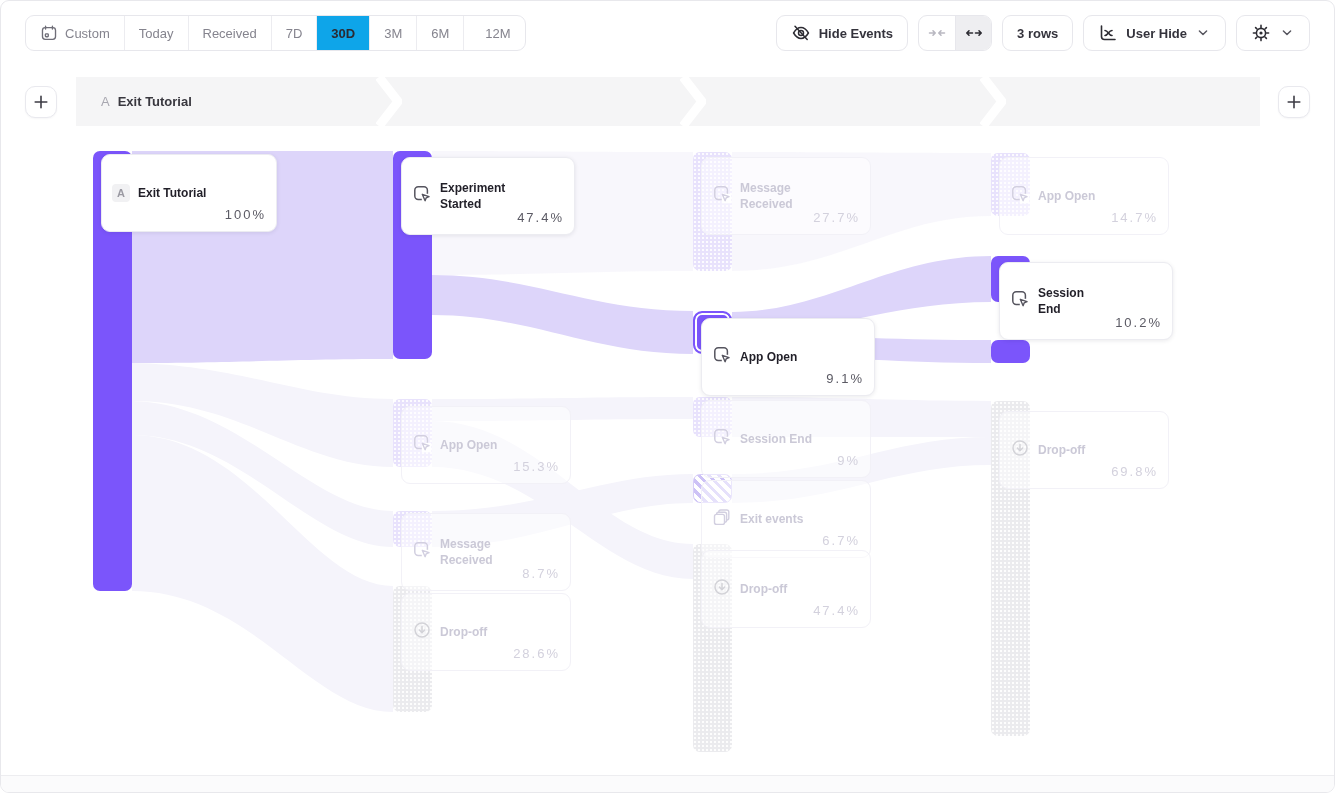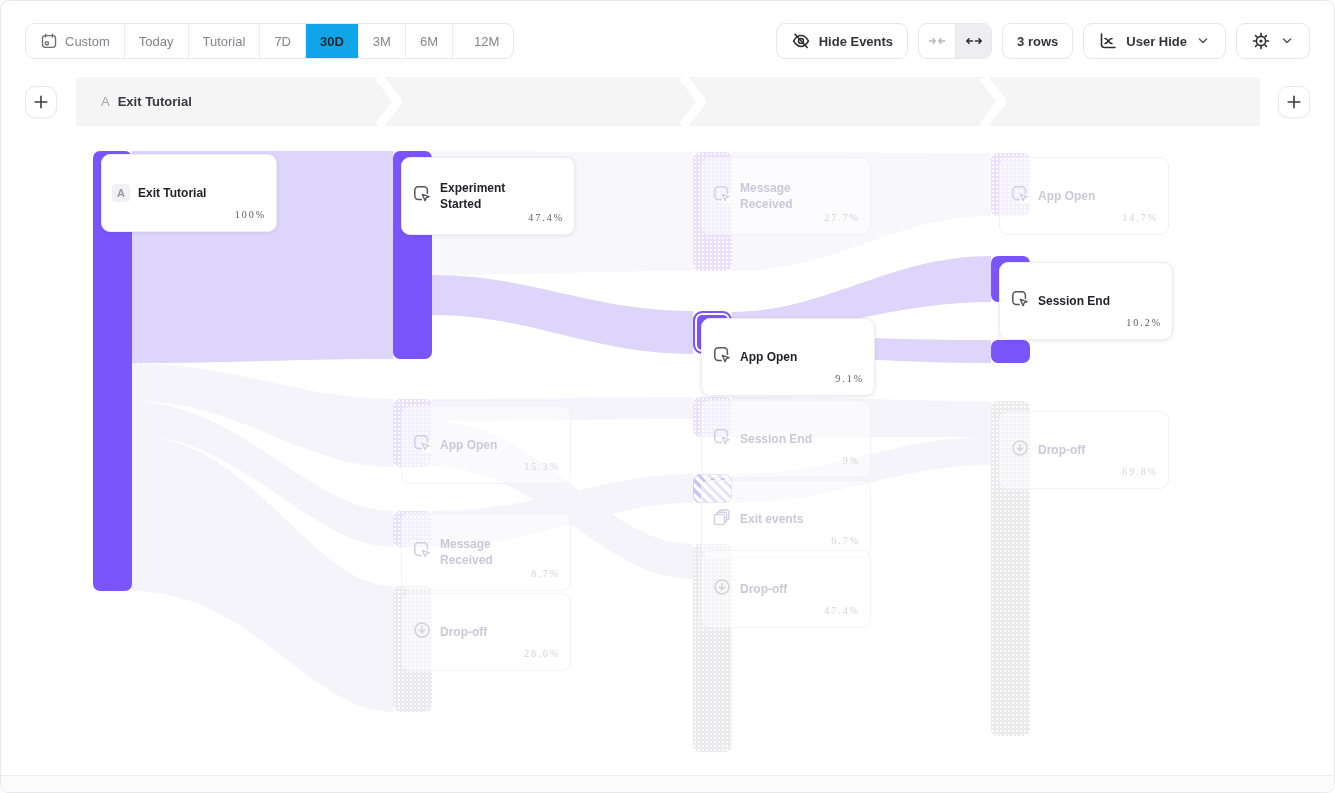--- a/index.html
+++ b/index.html
@@ -2,21 +2,21 @@
 <html><head>
 <meta charset="utf-8">
 <title>User Flows</title>
 <style>
   * { margin:0; padding:0; box-sizing:border-box; }
   body { background:#fff; font-family:"Liberation Sans","DejaVu Sans",sans-serif; }
   .page { position:relative; width:1335px; height:793px; background:#fff;
           border:1px solid #e8e8ec; border-radius:9px; overflow:hidden; }
 
   
-  .toolbar { position:absolute; top:22px; left:24px; right:24px; height:36px;
+  .toolbar { position:absolute; top:14px; left:24px; right:24px; height:36px;
              display:flex; justify-content:space-between; align-items:center; }
   .date-ctrl { display:flex; align-items:stretch; height:36px; border:1px solid #e7e7ec;
                border-radius:9px; background:#fff; overflow:hidden; }
   .date-seg { display:flex; align-items:center; gap:7px; padding:0 14px; font-size:13px;
               font-weight:500; color:#85848e; border-right:1px solid #ececf0; cursor:pointer; white-space:nowrap; }
   .date-seg:last-child { border-right:none;margin-left:7px; }
   .date-seg.selected { background:#0ea5e9; color:#2b2a32; font-weight:700; }
   .tb-right { display:flex; align-items:center; gap:10px; }
   .btn { display:flex; align-items:center; gap:8px; height:36px; padding:0 14px;
          border:1px solid #e7e7ec; border-radius:9px; background:#fff; font-size:13px;
@@ -56,21 +56,21 @@
               background-image:radial-gradient(rgba(255,255,255,.9) 1px, transparent 1.3px);
               background-size:4px 4px; }
   .node.hatched { background:repeating-linear-gradient(45deg,#cdc2f6 0 3px,#ffffff 3px 7px);
                   border:1px solid #d7cef8; }
 
   .card { position:absolute; display:flex; align-items:center; gap:8px; padding:8px 10px;
           background:#fff; border:1px solid #ececf1; border-radius:9px;
           box-shadow:0 1px 4px rgba(20,20,40,.09); z-index:4; cursor:pointer; }
   .card.top { align-items:center; }
   .card .label { font-weight:700; font-size:12px; line-height:16px; color:#211f28; }
-  .card .value { margin-left:auto; font-family:Liberation Serif, serif; font-size:10px;
+  .card .value { margin-left:auto; font-family:Liberation Sans, sans-serif; font-size:13px;
                  line-height:16px; letter-spacing:2px; color:#5b5a64; white-space:nowrap;margin-top:44px; }
   .card .evt { color:#55545e; flex:0 0 auto; }
   .card.dim { background:rgba(255,255,255,.5); border-color:#f2f1f7; box-shadow:none; }
   .card.dim .label { color:#cbc9d7; }
   .card.dim .value { color:#d3d1dd; }
   .card.dim .evt { color:#d2cfe0; }
   .card.dim .evt.gray { color:#d3d3d8; }
   .a-badge { width:18px; height:18px; border-radius:4px; background:#f1f1f3; color:#9a99a2;
              font-size:11px; font-weight:700; display:flex; align-items:center; justify-content:center; flex:0 0 auto; }
 
@@ -160,21 +160,21 @@
             <svg width="18" height="18">
               <use href="#i-cal"></use>
             </svg>
           </span>
         <span>Custom</span>
       </div>
       <div class="date-seg">
           <span>Today</span>
         </div>
       <div class="date-seg">
-          <span>Tutorial</span>
+          <span>Received</span>
         </div>
       <div class="date-seg">
           <span>7D</span>
         </div>
       <div class="date-seg selected">
           <span>30D</span>
         </div>
       <div class="date-seg">
           <span>3M</span>
         </div>

